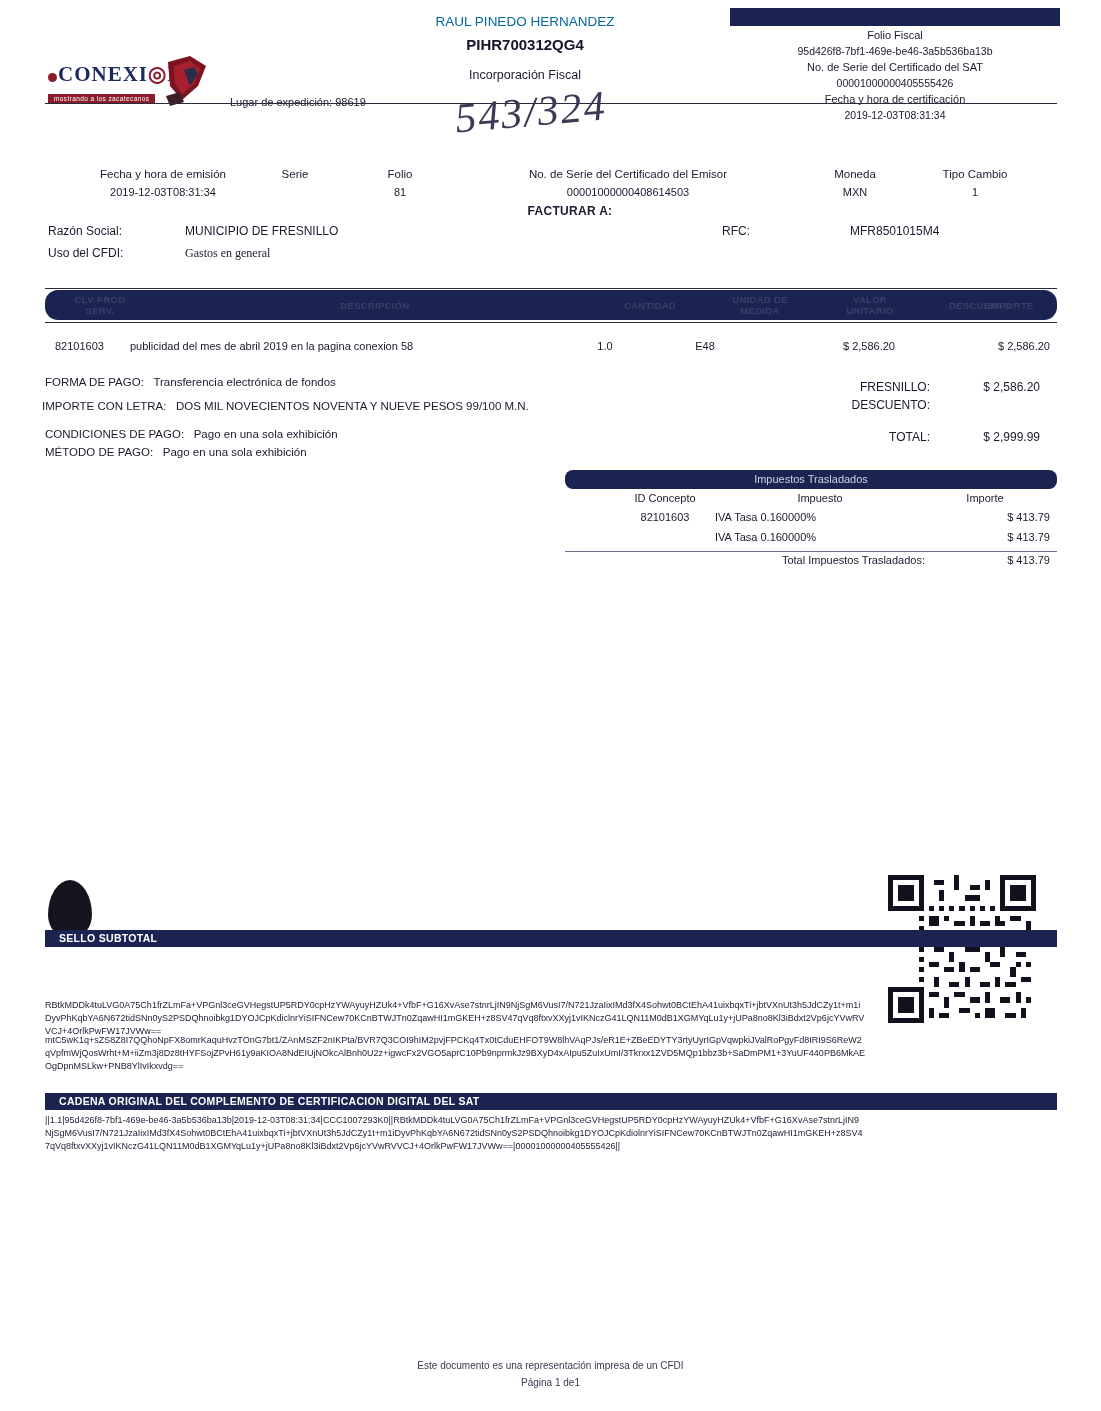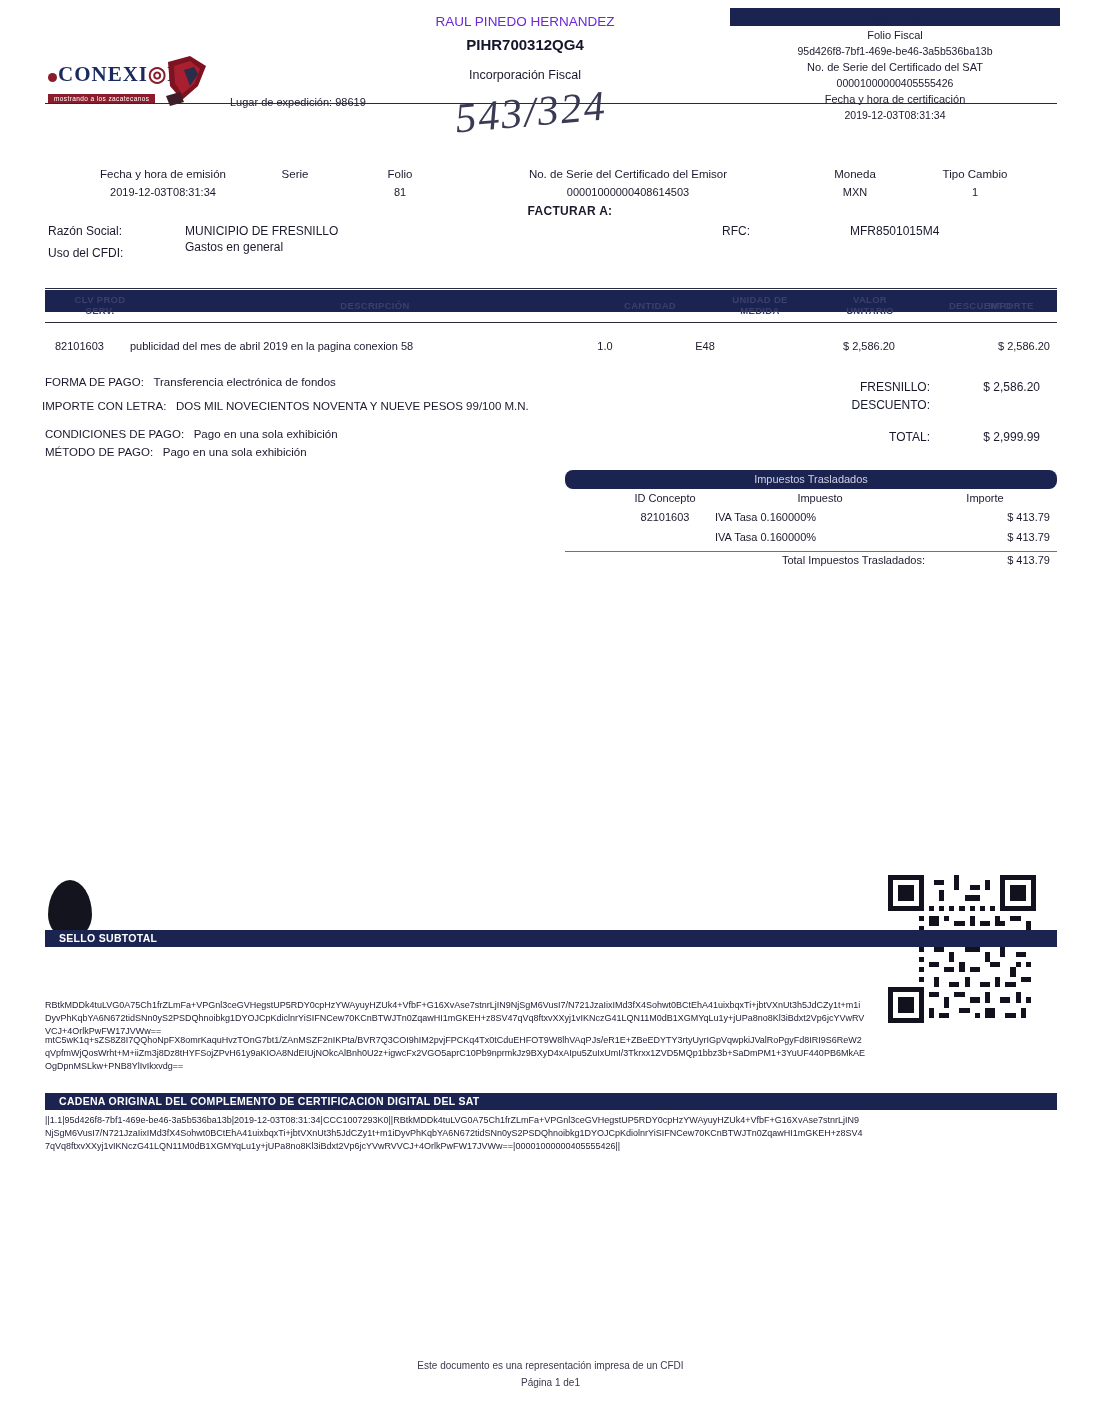--- a/index.html
+++ b/index.html
@@ -53,21 +53,21 @@
   .logo-mark {
     position: absolute;
     left: 160px; top: 52px;
     width: 54px; height: 56px;
   }
 
   .emisor-name {
     left: 360px; top: 14px; width: 330px;
     text-align: center;
     font-size: 13.5px;
-    color: #6d28d9;
+    color: #0369a1;
   }
   .emisor-rfc {
     left: 360px; top: 36px; width: 330px;
     text-align: center;
     font-size: 15px;
     font-weight: bold;
     color: #14142b;
   }
   .emisor-regimen {
     left: 360px; top: 68px; width: 330px;
@@ -123,22 +123,23 @@
     letter-spacing: .3px;
   }
 
   .rec-lbl  { left: 48px;  font-size: 12px; }
   .rec-val  { left: 185px; font-size: 12px; }
   .rfc-lbl  { left: 722px; font-size: 12px; }
   .rfc-val  { left: 850px; font-size: 12px; }
 
   
   .tbl-head {
-    left: 45px; top: 290px; width: 1012px; height: 22px;
+    left: 45px; top: 290px; width: 1012px; height: 30px;
     background: #1b2350;
+    border-radius: 13px;
   }
   .tbl-head-cell {
     position: absolute;
     top: 0; height: 30px;
     color: #39406b;
     font-size: 9.5px;
     font-weight: bold;
     text-align: center;
     line-height: 11px;
     display: flex;
@@ -272,21 +273,21 @@
     <div class="meta-val">1</div>
   </div>
 
   <div class="abs facturar">FACTURAR A:</div>
 
   <div class="abs rec-lbl" style="top:224px;">Razón Social:</div>
   <div class="abs rec-val" style="top:224px;">MUNICIPIO DE FRESNILLO</div>
   <div class="abs rfc-lbl" style="top:224px;">RFC:</div>
   <div class="abs rfc-val" style="top:224px;">MFR8501015M4</div>
   <div class="abs rec-lbl" style="top:246px;">Uso del CFDI:</div>
-  <div class="abs rec-val" style="top:240px;">Gastos en general</div>
+  <div class="abs rec-val" style="top:246px;font-family:Liberation Serif, serif;">Gastos en general</div>
 
   <div class="abs hrule" style="top:288px;"></div>
   <div class="abs tbl-head">
     <div class="tbl-head-cell" style="left:0px; width:110px; white-space:pre-line;">CLV PROD
 SERV.</div>
     <div class="tbl-head-cell" style="left:110px; width:440px;">DESCRIPCIÓN</div>
     <div class="tbl-head-cell" style="left:550px; width:110px;">CANTIDAD</div>
     <div class="tbl-head-cell" style="left:660px; width:110px; white-space:pre-line;">UNIDAD DE
 MEDIDA</div>
     <div class="tbl-head-cell" style="left:770px; width:110px; white-space:pre-line;">VALOR

